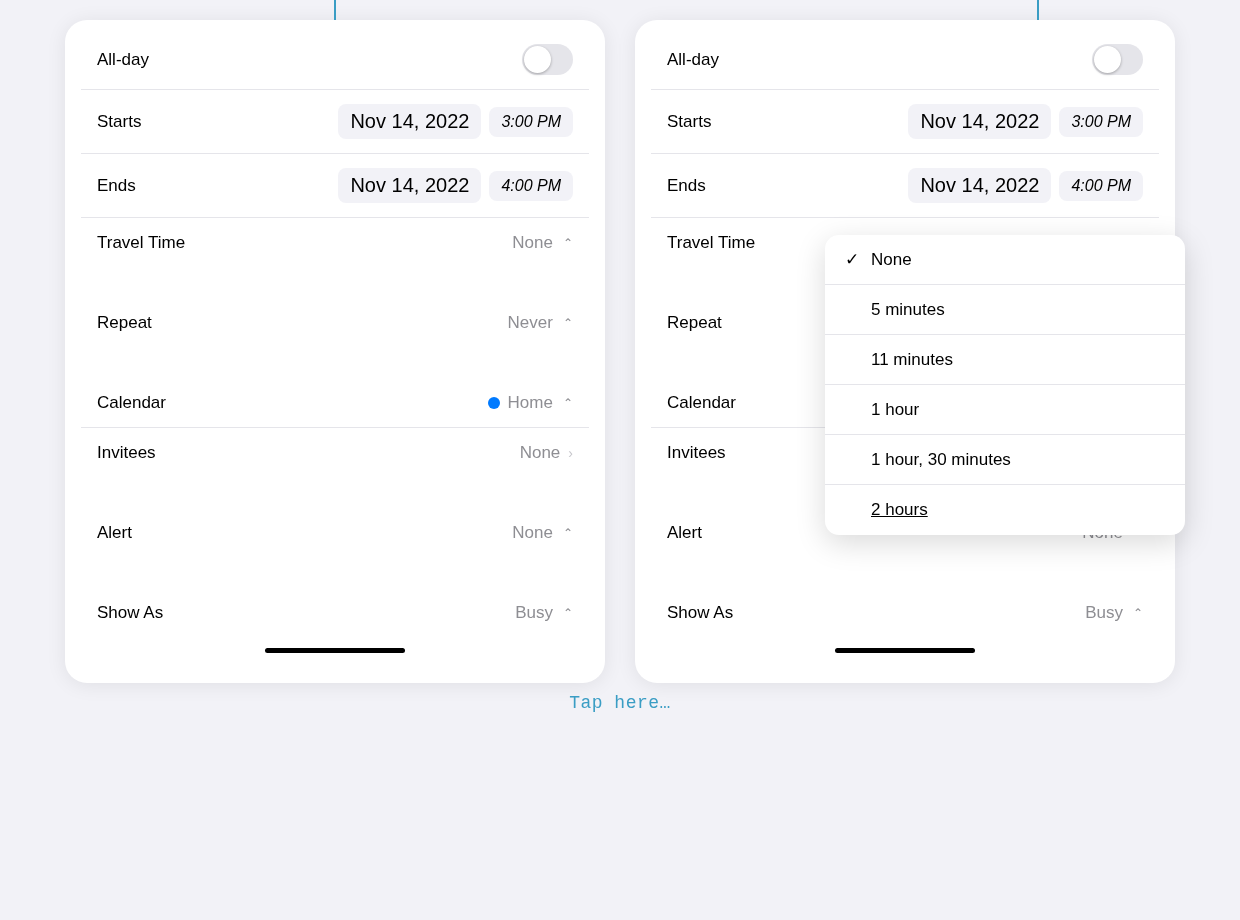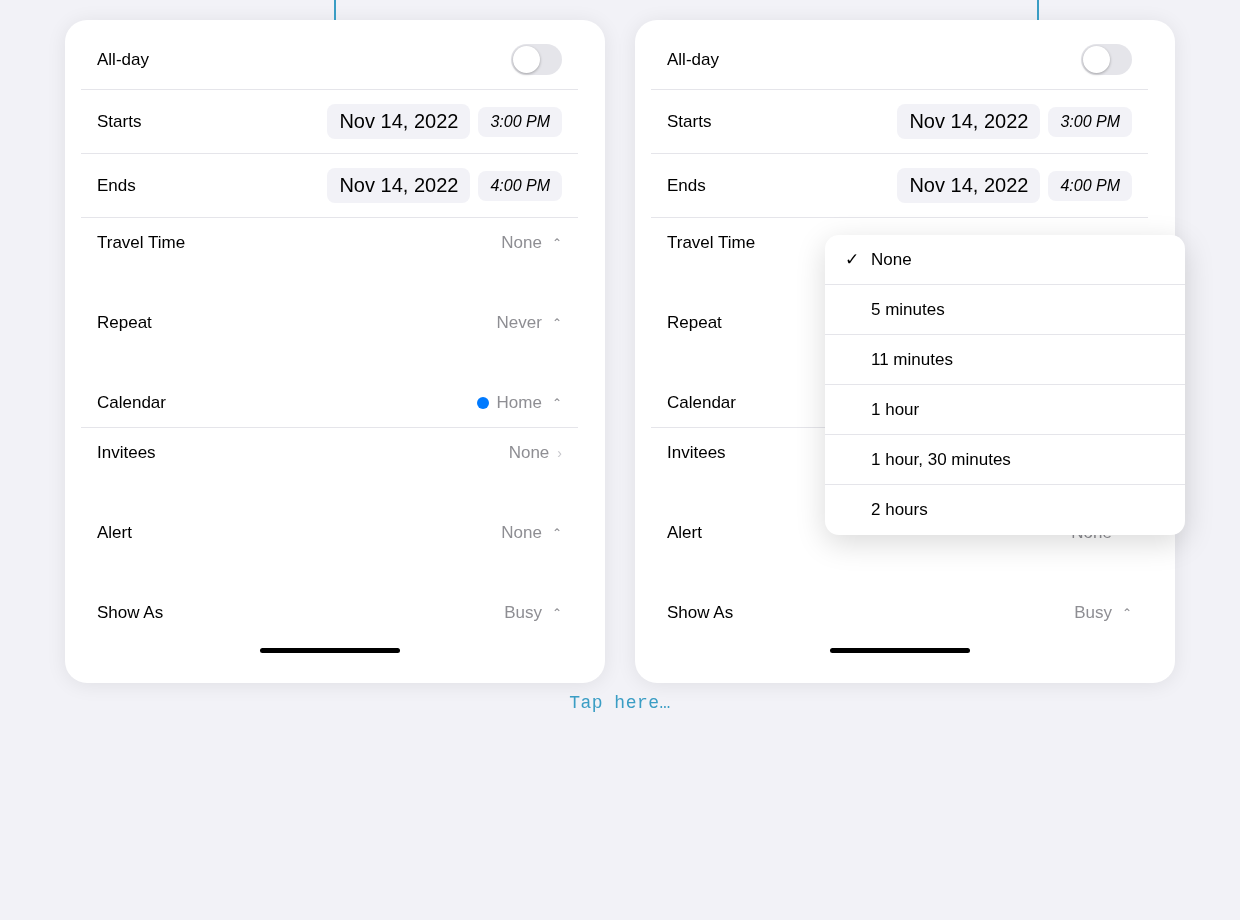--- a/index.html
+++ b/index.html
@@ -29,21 +29,21 @@
       background: #fff;
       border-radius: 22px;
       width: 540px;
       padding: 0;
       box-shadow: 0 2px 20px rgba(0,0,0,0.08);
       overflow: visible;
       position: relative;
     }
 
     .panel-inner {
-      padding: 0 11px 16px 0;
+      padding: 0 0 16px 0;
     }
 
     
     .section {
       background: #fff;
       border-radius: 14px;
       margin: 10px 16px;
       overflow: hidden;
     }
 
@@ -135,25 +135,27 @@
     }
 
     .arrow-right {
       font-size: 14px;
       color: #c7c7cc;
     }
 
     
     .annotations-row {
       display: flex;
+      flex-direction: column;
       gap: 30px;
       padding: 0 30px;
       width: 100%;
       justify-content: center;
       margin-top: 10px;
+      align-items: center;
     }
 
     .annotation-container {
       width: 540px;
       display: flex;
       justify-content: center;
       align-items: flex-start;
       position: relative;
       height: 80px;
     }
@@ -211,20 +213,21 @@
       align-items: center;
       padding: 14px 20px;
       font-size: 17px;
       color: #000;
       border-bottom: 1px solid #e5e5ea;
       min-height: 50px;
     }
 
     .dropdown-item:last-child {
       border-bottom: none;
+      text-decoration: underline;
     }
 
     .dropdown-item .check {
       width: 22px;
       font-size: 17px;
       color: #000;
       margin-right: 4px;
     }
 
     .home-indicator {

